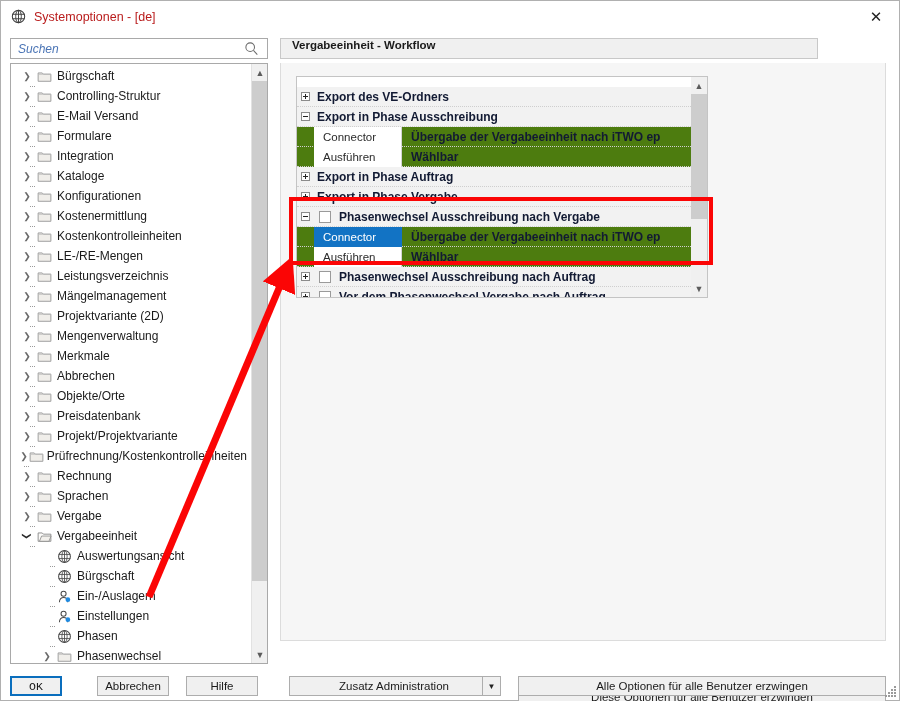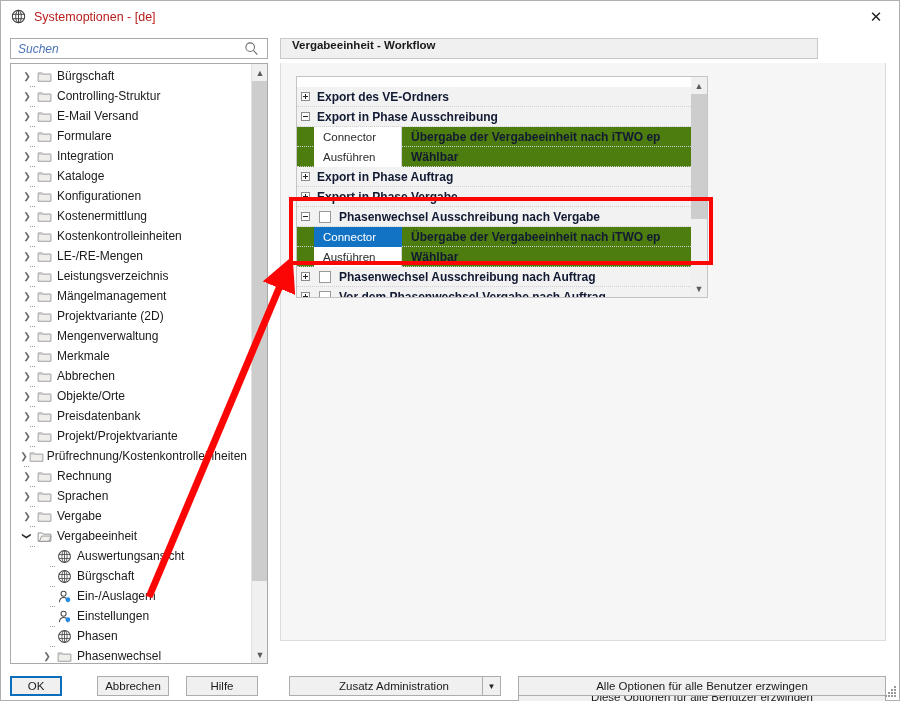--- a/index.html
+++ b/index.html
@@ -719,21 +719,21 @@
   <div class="red-box"></div>
   <svg class="red-arrow">
     <defs>
       <marker id="ah" markerWidth="5" markerHeight="5" refX="2.2" refY="2.5" orient="auto">
         <path d="M0,0 L5,2.5 L0,5 z" fill="#fb0505"></path>
       </marker>
     </defs>
     <line x1="148" y1="596" x2="284" y2="273" stroke="#fb0505" stroke-width="7" marker-end="url(#ah)"></line>
   </svg>
 
-  <div class="btn primary" style="left:9px; top:675px; width:52px; height:20px;">OK</div>
+  <div class="btn primary" style="left:9px; top:675px; width:52px; height:20px;font-family:Liberation Mono, monospace;">OK</div>
   <div class="btn" style="left:96px; top:675px; width:72px; height:20px;">Abbrechen</div>
   <div class="btn" style="left:185px; top:675px; width:72px; height:20px;">Hilfe</div>
 
   <div class="combo" style="left:288px; top:675px; width:212px; height:20px;">
     <span class="lbl">Zusatz Administration</span>
     <span class="arrow">▼</span>
   </div>
 
   <div class="btn" style="left:517px; top:686px; width:368px; height:20px;">Diese Optionen für alle Benutzer erzwingen</div>
   <div class="btn" style="left:517px; top:675px; width:368px; height:20px;">Alle Optionen für alle Benutzer erzwingen</div>

